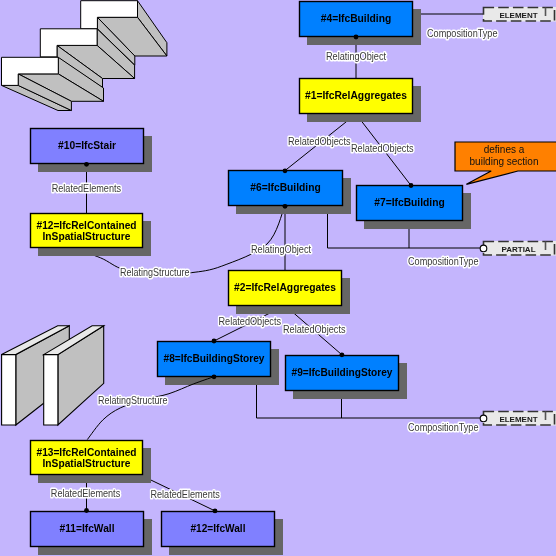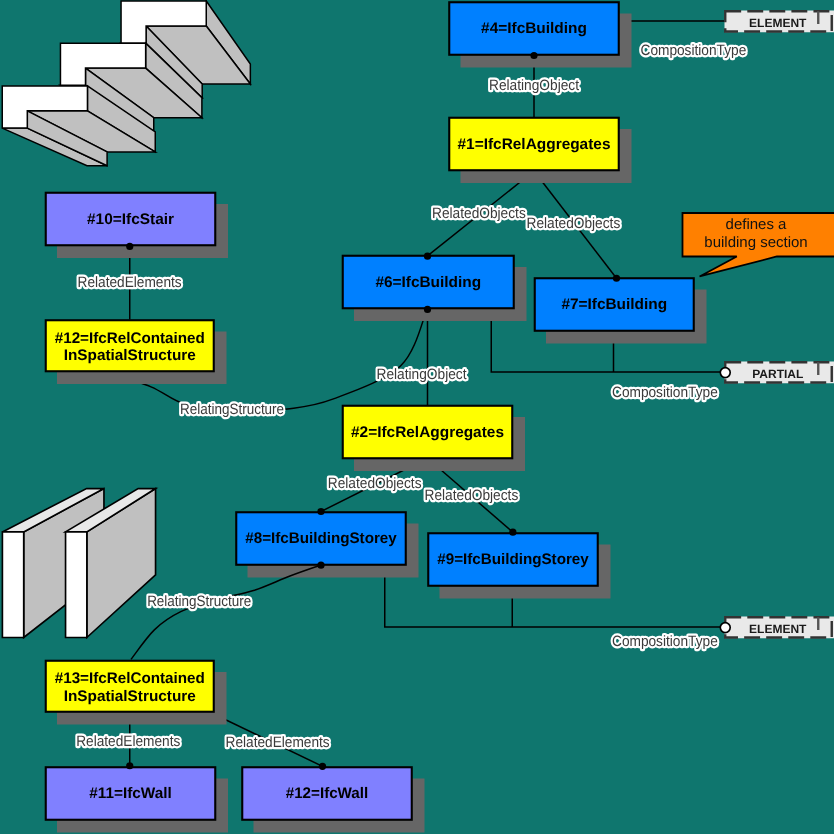--- a/index.html
+++ b/index.html
@@ -1,20 +1,20 @@
 <!DOCTYPE html>
 <html><head>
 <meta charset="utf-8">
 <title>IFC spatial structure instance diagram</title>
 <style>
   html,body{margin:0;padding:0;background:#ffffff;}
   body{width:556px;height:556px;overflow:hidden;
        font-family:"Liberation Sans",sans-serif;
        -webkit-font-smoothing:antialiased;}
-  #stage{position:relative;width:556px;height:556px;background:#0f766e;}
+  #stage{position:relative;width:556px;height:556px;background:#c4b5fd;}
   svg#root{display:block;width:556px;height:556px;}
   text{white-space:pre;}
   .nodelabel{font-family:"Liberation Sans",sans-serif;font-weight:bold;font-size:10.2px;fill:#000;text-anchor:middle;}
   .edgelabel{font-family:"Liberation Sans",sans-serif;font-weight:normal;font-size:10px;fill:#3a3a3a;}
   .enumlabel{font-family:"Liberation Sans",sans-serif;font-weight:bold;font-size:8px;fill:#1a1a1a;text-anchor:middle;}
   .calloutlabel{font-family:"Liberation Sans",sans-serif;font-weight:normal;font-size:10px;fill:#111;text-anchor:middle;}
   .edge{fill:none;stroke:#000;stroke-width:1;}
   .dot{fill:#000;stroke:none;}
 </style>
 </head>

